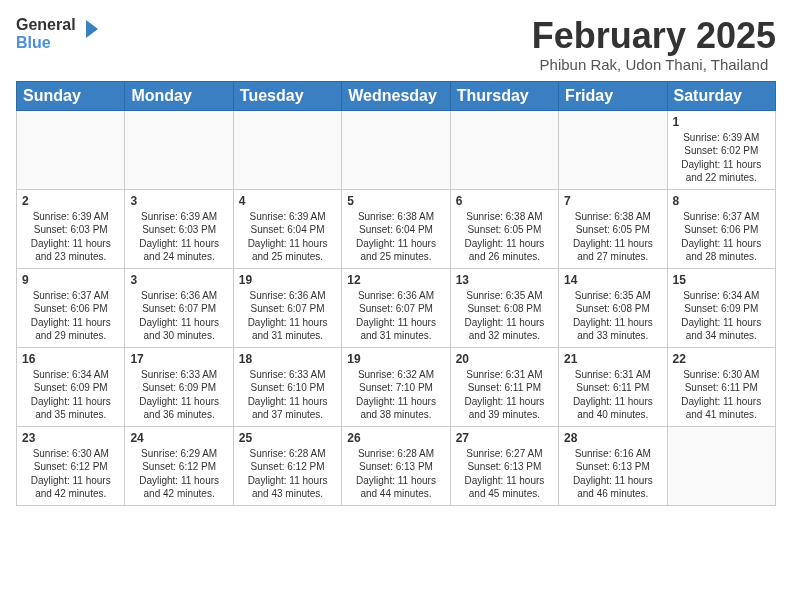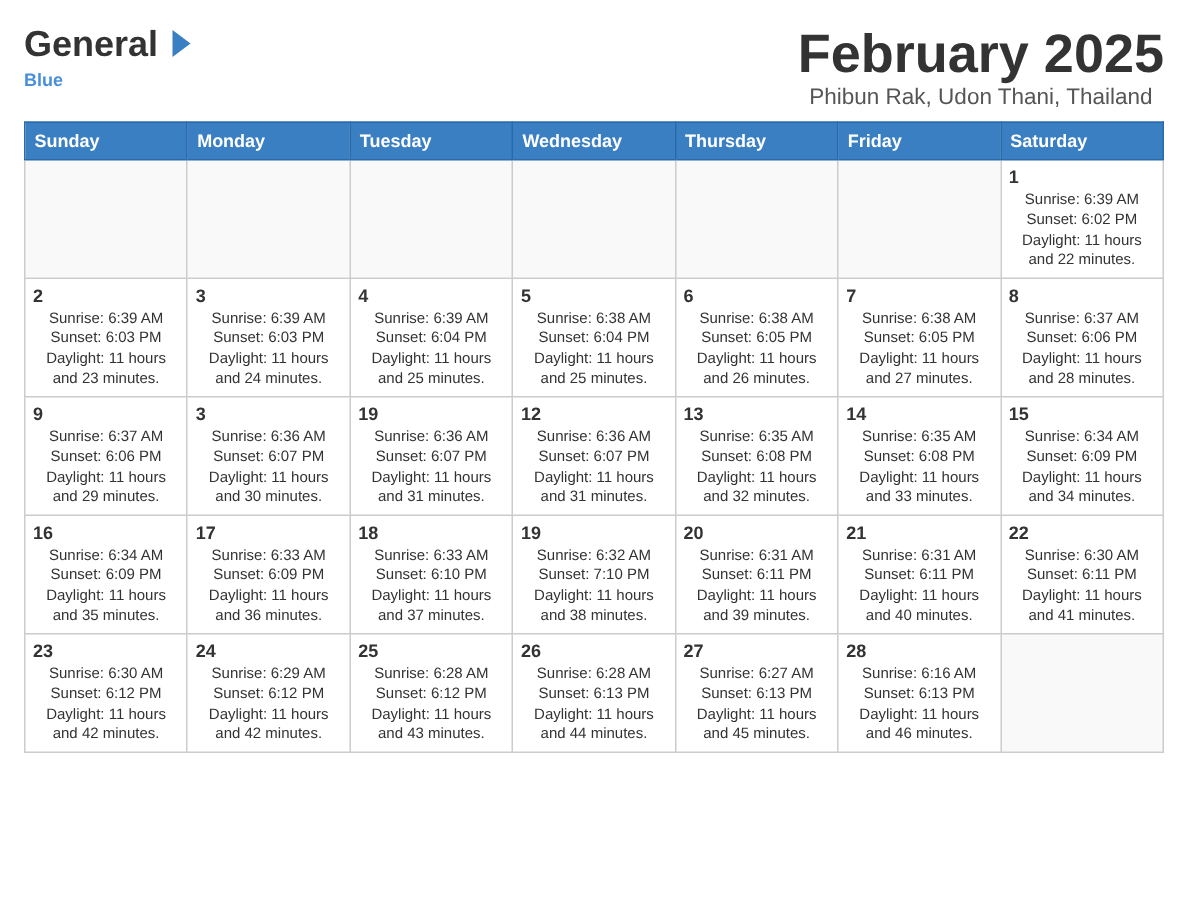--- a/index.html
+++ b/index.html
@@ -15,26 +15,26 @@
       justify-content: space-between;
       align-items: flex-start;
       margin-bottom: 8px;
     }
     .logo {
       display: flex;
       align-items: center;
       gap: 2px;
     }
     .logo-text-general {
-      font-size: 24px;
+      font-size: 16px;
       font-weight: bold;
       color: #333;
     }
     .logo-text-blue {
-      font-size: 12px;
+      font-size: 16px;
       font-weight: bold;
       color: #4a90d9;
     }
     .title-block {
       text-align: center;
     }
     .month-year {
       font-size: 36px;
       font-weight: bold;
       color: #333;
@@ -45,21 +45,21 @@
       color: #555;
     }
     .calendar {
       width: 100%;
       border-collapse: collapse;
       border: 1px solid #ccc;
     }
     .calendar th {
       background-color: #3a7fc1;
       color: #fff;
-      font-size: 12px;
+      font-size: 16px;
       font-weight: bold;
       padding: 5px 6px;
       text-align: left;
       border: 1px solid #2a6aaa;
     }
     .calendar td {
       border: 1px solid #ccc;
       vertical-align: top;
       padding: 4px 5px;
       width: calc(100% / 7);

